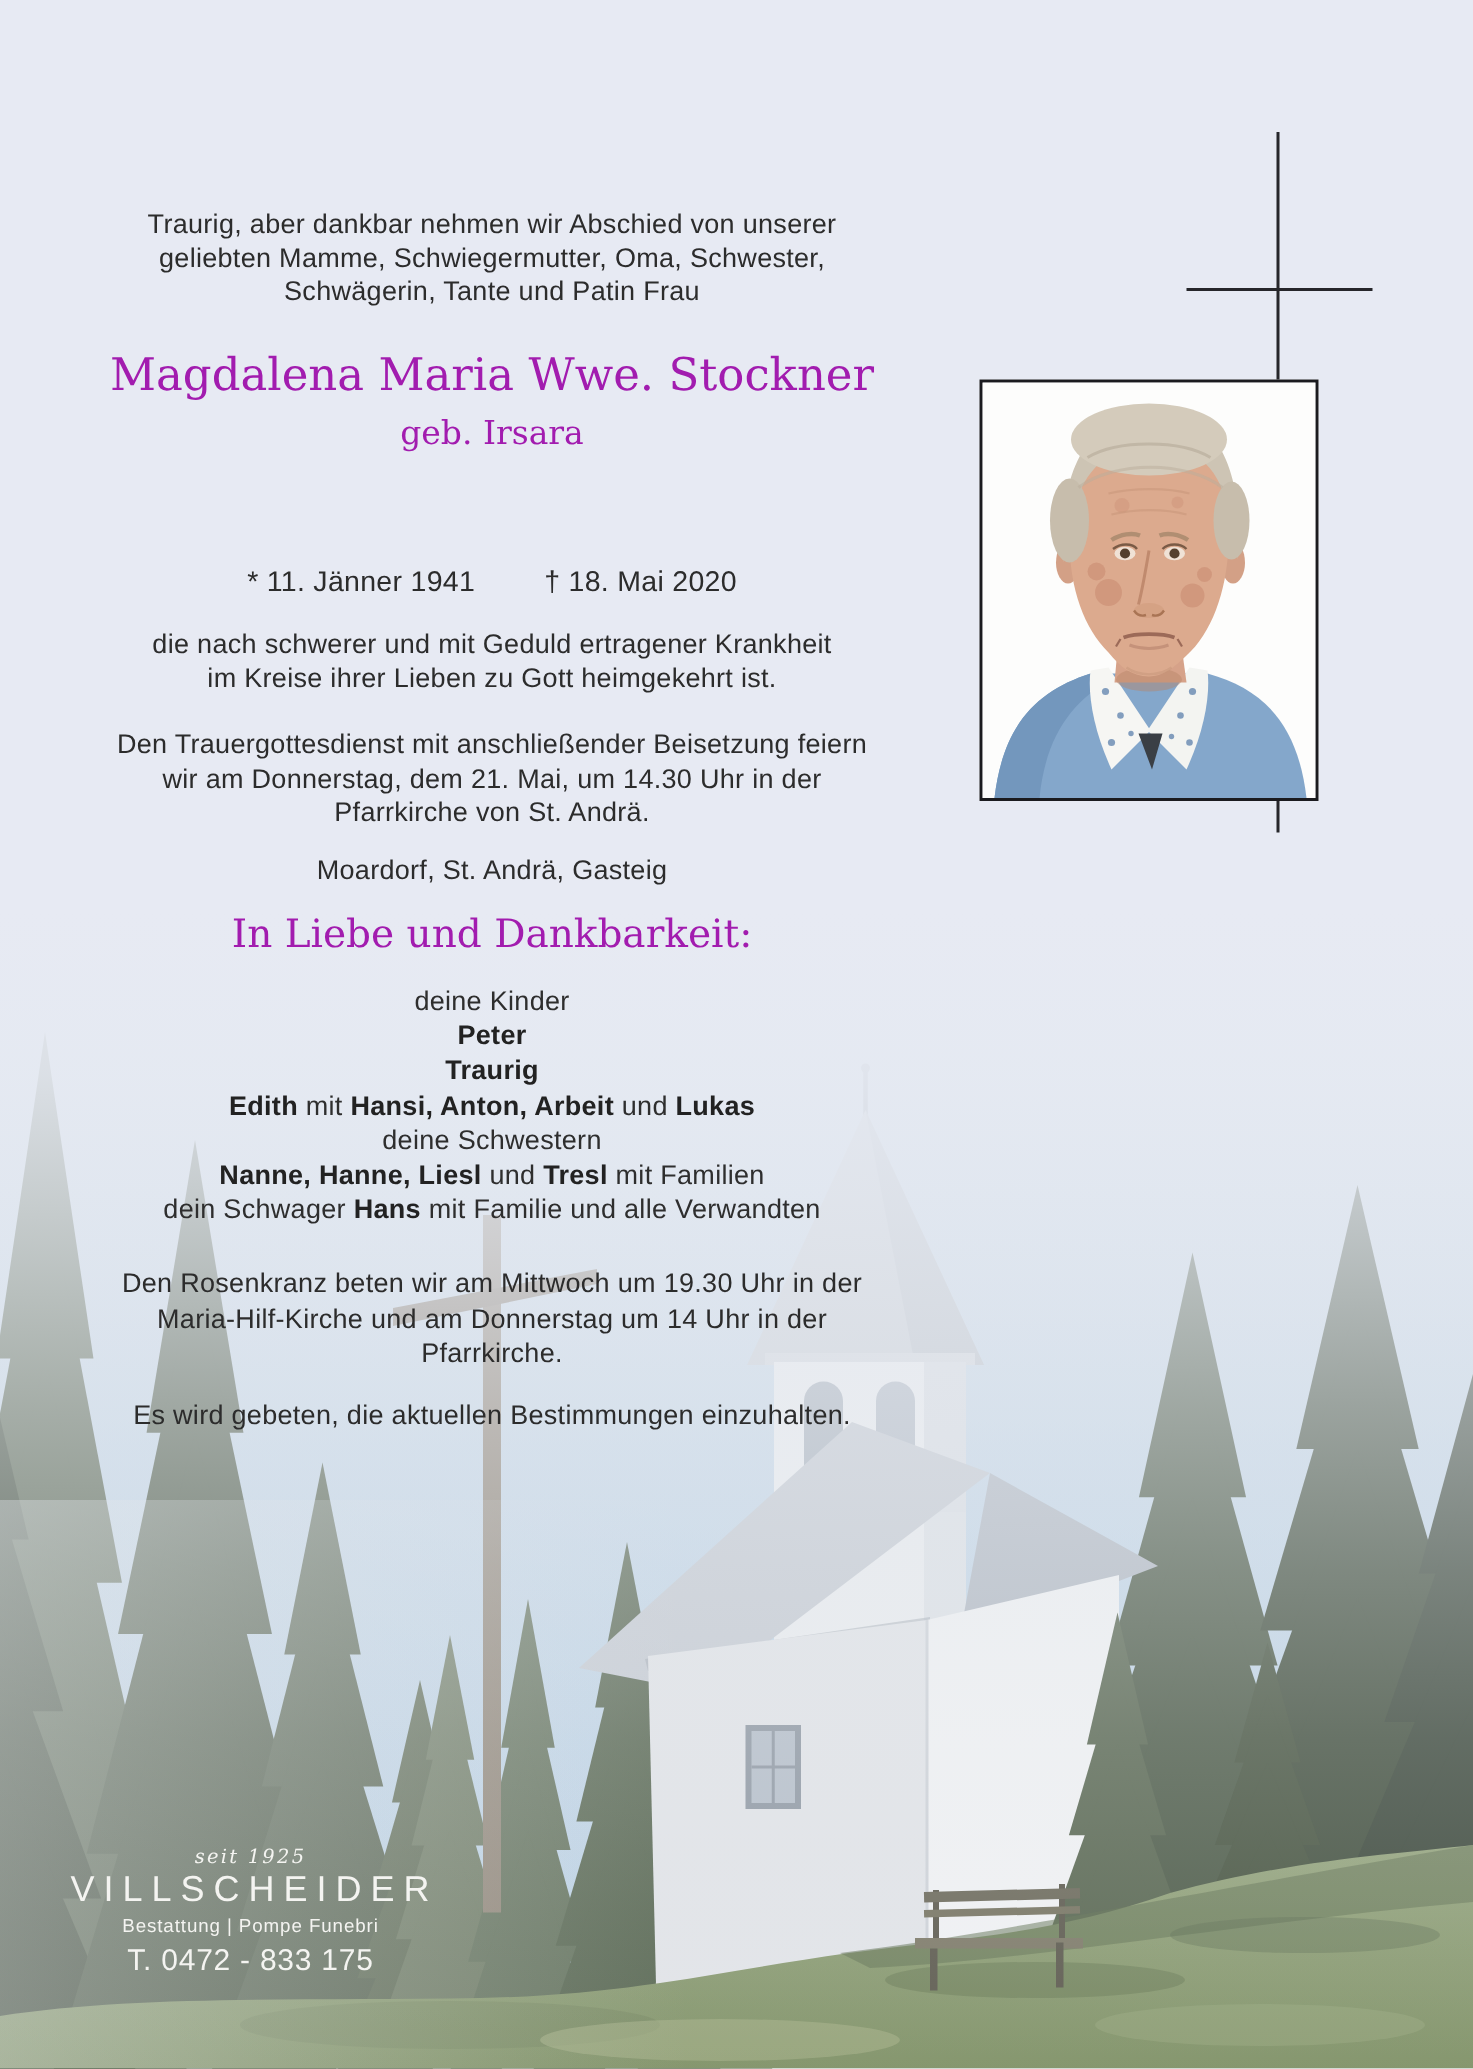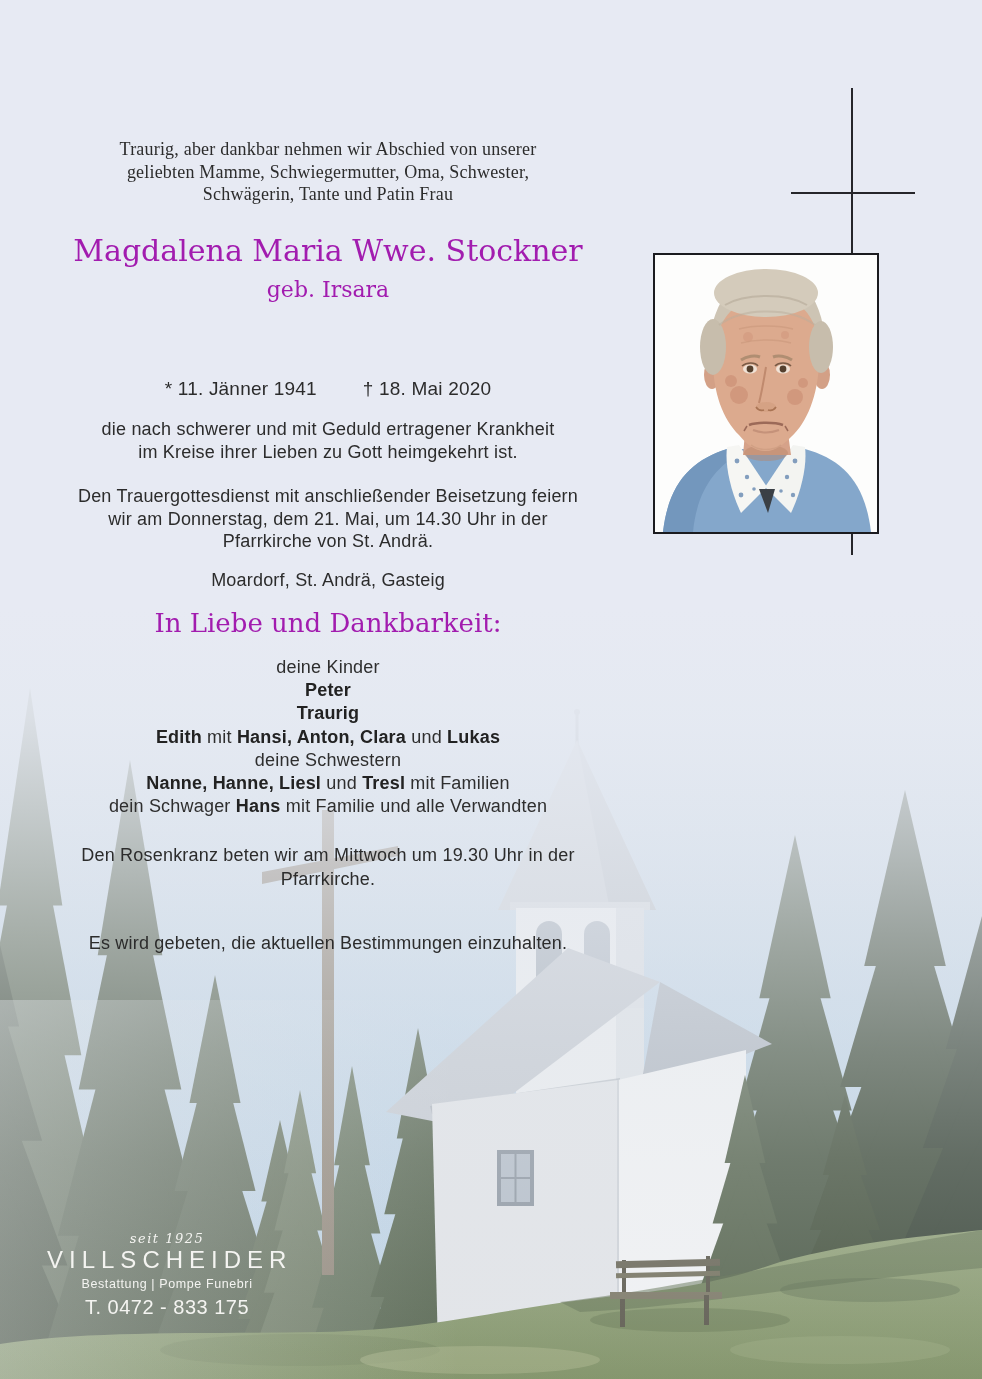--- a/index.html
+++ b/index.html
@@ -2,21 +2,21 @@
 <html><head>
 <meta charset="utf-8">
 <style>
   html,body{margin:0;padding:0;background:#ffffff;}
   .page{position:relative;width:982px;height:1379px;overflow:hidden;
         font-family:"Liberation Sans",sans-serif;}
   .scene{position:absolute;inset:0;width:982px;height:1379px;display:block;}
   .block{position:absolute;text-align:center;}
   .sans{font-family:"Liberation Sans",sans-serif;color:#2c2c2c;letter-spacing:.2px;}
   .serif{font-family:"DejaVu Serif",serif;color:#a21caf;}
-  .intro{left:48px;top:138px;width:560px;font-size:18px;line-height:22.5px;font-family:Liberation Serif, serif;}
+  .intro{left:48px;top:138px;width:560px;font-size:18px;line-height:22.5px;}
   .name-block{left:48px;top:233px;width:560px;font-size:30px;}
   .maiden{left:48px;top:277px;width:560px;font-size:22px;}
   .house{left:48px;top:325px;width:560px;font-size:22px;}
   .dates{left:48px;top:378px;width:560px;font-size:19px;color:#2c2c2c;}
   .dates .death-date{margin-left:46px;margin-top:20px;}
   .passing{left:48px;top:418px;width:560px;font-size:18px;line-height:22.5px;}
   .service{left:48px;top:485px;width:560px;font-size:18px;line-height:22.5px;}
   .places{left:48px;top:570px;width:560px;font-size:18px;}
   .heading{left:48px;top:608px;width:560px;font-size:26px;}
   .family{left:48px;top:656px;width:560px;font-size:18px;line-height:23.2px;color:#2e2e2e;}
@@ -254,28 +254,29 @@
   </div>
 
   <div class="block sans places">Moardorf, St. Andrä, Gasteig</div>
 
   <div class="block serif heading">In Liebe und Dankbarkeit:</div>
 
   <div class="block sans family">
     <div><span class="seg-light">deine Kinder</span></div>
     <div><span class="seg-strong">Peter</span></div>
     <div><span class="seg-strong">Traurig</span></div>
-    <div><span class="seg-strong">Edith</span><span class="seg-light"> mit </span><span class="seg-strong">Hansi, Anton, Clara</span><span class="seg-light"> und </span><span class="seg-strong">Lukas</span></div>
+    <div><span class="seg-strong">Edith</span><span class="seg-light"> mit </span><span class="seg-strong">Hansi, Anton, Arbeit</span><span class="seg-light"> und </span><span class="seg-strong">Lukas</span></div>
     <div><span class="seg-light">deine Schwestern</span></div>
     <div><span class="seg-strong">Nanne, Hanne, Liesl</span><span class="seg-light"> und </span><span class="seg-strong">Tresl</span><span class="seg-light"> mit Familien</span></div>
     <div><span class="seg-light">dein Schwager </span><span class="seg-strong">Hans</span><span class="seg-light"> mit Familie und alle Verwandten</span></div>
   </div>
 
   <div class="block sans rosary">
     <div>Den Rosenkranz beten wir am Mittwoch um 19.30 Uhr in der</div>
+    <div>Maria-Hilf-Kirche und am Donnerstag um 14 Uhr in der</div>
     <div>Pfarrkirche.</div>
   </div>
 
   <div class="block sans note">Es wird gebeten, die aktuellen Bestimmungen einzuhalten.</div>
 
 
   <div>
     <div class="block brand brand-since">seit 1925</div>
     <div class="block sans brand brand-name">VILLSCHEIDER</div>
     <div class="block sans brand brand-sub">Bestattung | Pompe Funebri</div>

